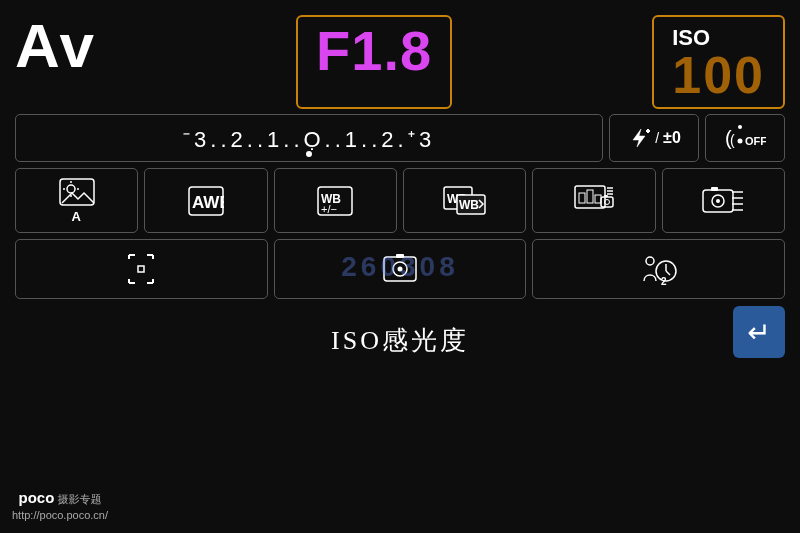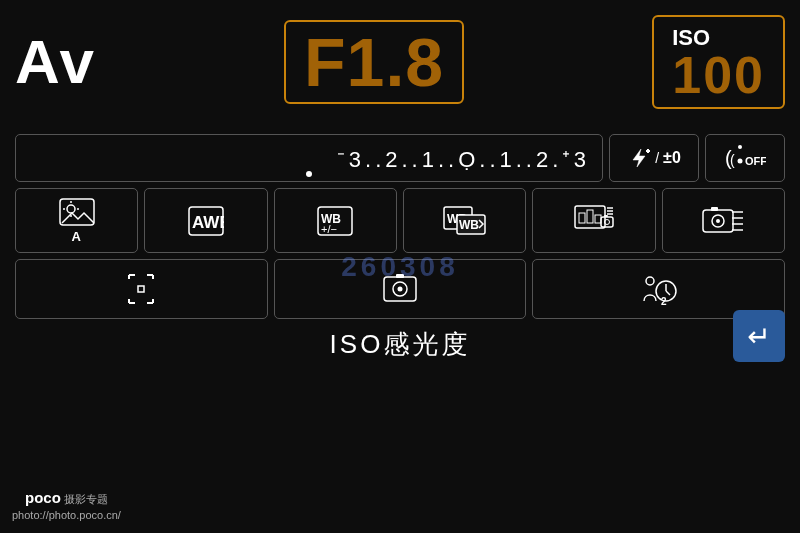--- a/index.html
+++ b/index.html
@@ -17,42 +17,41 @@
       width: 800px;
       height: 533px;
       background: #0d0d0d;
       position: relative;
       padding: 10px 15px;
     }
 
     
     .top-row {
       display: flex;
-      align-items: center;
       justify-content: space-between;
-      margin-bottom: 20px;
+      margin-bottom: 0;
       padding: 5px 0;
       gap: 32px;
     }
 
     .av-label {
       font-size: 62px;
       font-weight: bold;
       color: white;
       letter-spacing: 2px;
       line-height: 1;
     }
 
     .aperture-box {
       border: 2px solid #c8820a;
       border-radius: 6px;
       padding: 6px 18px;
-      font-size: 68px;
-      font-weight: bold;
-      color: #a16207;
+      font-size: 56px;
+      font-weight: bold;
+      color: #d946ef;
       letter-spacing: 1px;
       line-height: 1;
     }
 
     .iso-box {
       border: 2px solid #c8820a;
       border-radius: 6px;
       padding: 6px 18px;
       display: flex;
       align-items: flex-start;
@@ -83,21 +82,21 @@
       margin-bottom: 6px;
     }
 
     .exp-scale-box {
       flex: 1;
       border: 1.5px solid #555;
       border-radius: 5px;
       padding: 8px 12px;
       display: flex;
       align-items: center;
-      justify-content: flex-end;
+      justify-content: center;
       font-size: 24px;
       color: white;
       letter-spacing: 2px;
       position: relative;
     }
 
     .exp-scale-text {
       font-size: 22px;
       letter-spacing: 4px;
       color: white;
@@ -156,22 +155,23 @@
       font-size: 13px;
       color: white;
       text-align: center;
     }
 
     
     .bottom-row {
       display: flex;
       align-items: flex-start;
       justify-content: center;
-      margin-top: 8px;
+      margin-top: 24px;
       position: relative;
+      font-family: Liberation Serif, serif;
     }
 
     .iso-label-text {
       font-size: 26px;
       color: white;
       letter-spacing: 3px;
     }
 
     .back-button {
       position: absolute;
@@ -417,16 +417,16 @@
   </div>
 
   <div class="bottom-row">
     <span class="iso-label-text">ISO感光度</span>
     <div class="back-button">↵</div>
   </div>
 
   <div class="poco-logo">
     <span class="poco">poco</span>
     <span>摄影专题</span><br>
-    <span>photo://photo.poco.cn/</span>
+    <span>http://poco.poco.cn/</span>
   </div>
 
 </div>
 
 </body></html>

